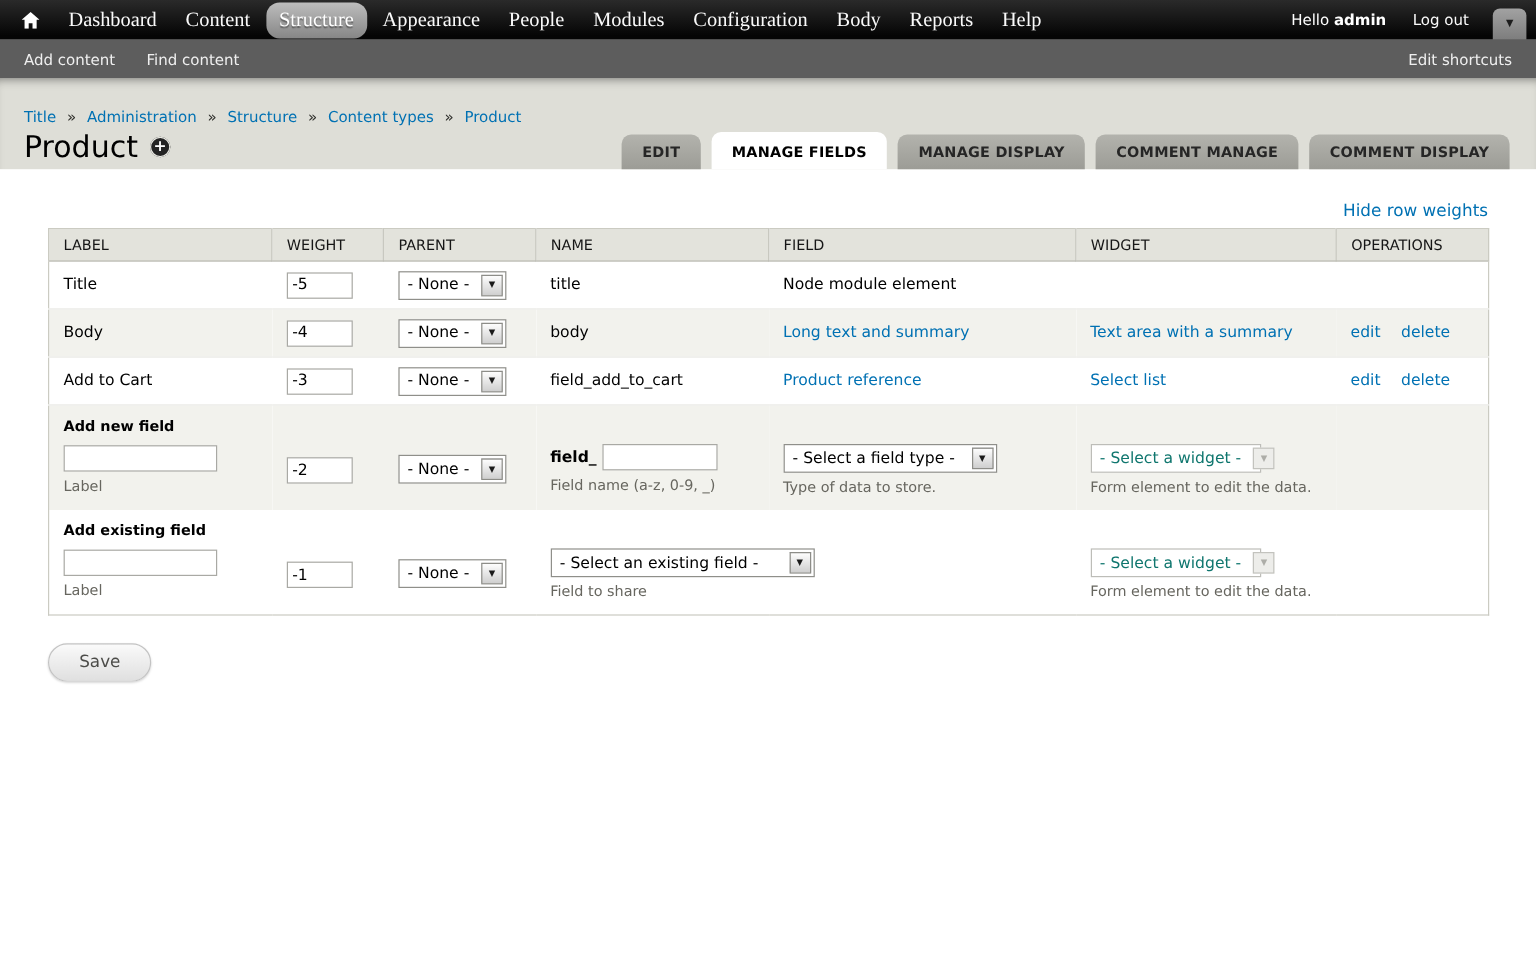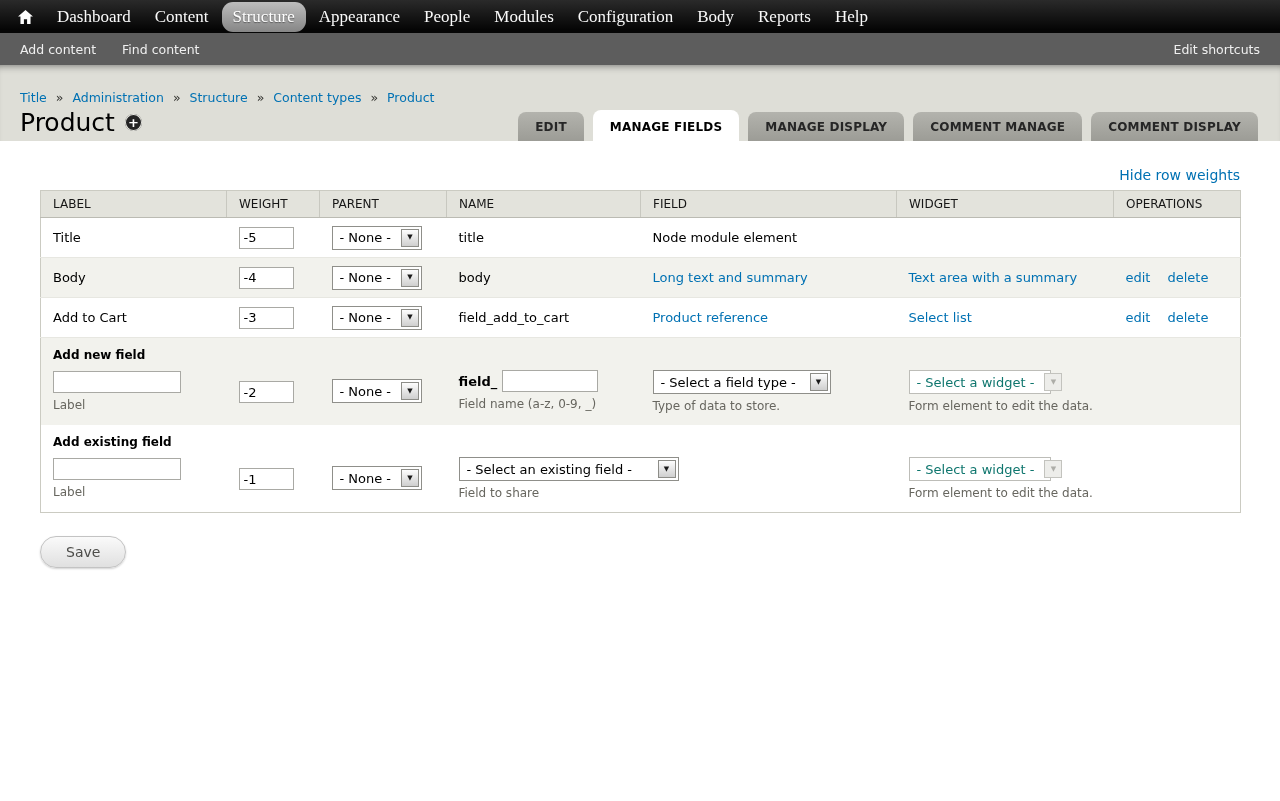--- a/index.html
+++ b/index.html
@@ -152,20 +152,27 @@
     <li>Content</li>
     <li class="active">Structure</li>
     <li>Appearance</li>
     <li>People</li>
     <li>Modules</li>
     <li>Configuration</li>
     <li>Body</li>
     <li>Reports</li>
     <li>Help</li>
   </ul>
+  <div class="toolbar-right">
+    <span class="hello"><span>Hello</span>&nbsp;<b>admin</b></span>
+    <a class="logout">Log out</a>
+    <span class="toggle-btn">
+      <span class="caret">▼</span>
+    </span>
+  </div>
 </div>
 
 <div class="shortcutbar">
   <div class="left">
     <a>Add content</a>
     <a>Find content</a>
   </div>
   <a>Edit shortcuts</a>
 </div>
 

